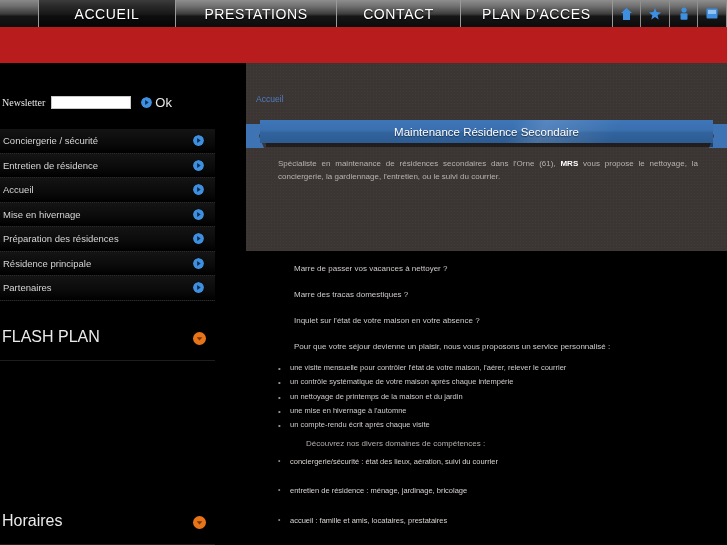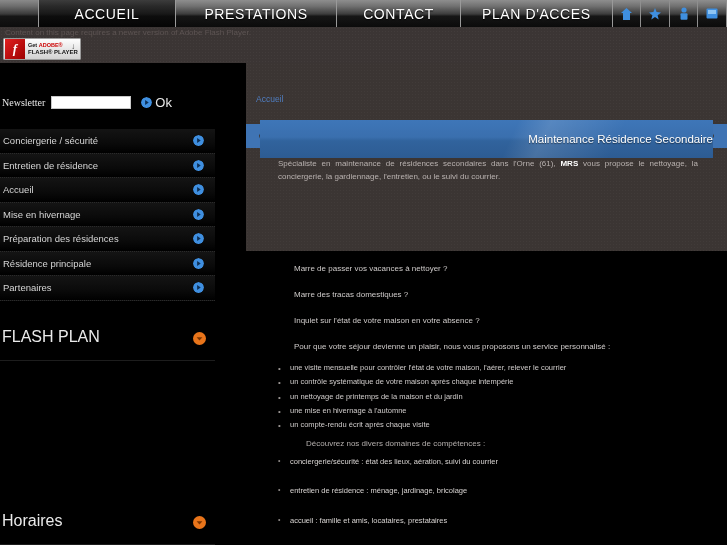--- a/index.html
+++ b/index.html
@@ -114,23 +114,23 @@
     background:#3b3533;
     background-image: radial-gradient(rgba(255,255,255,.03) 1px, transparent 1px);
     background-size: 3px 3px;
   }
   #breadcrumb {
     position:absolute; left:10px; top:31px;
     font-size:8.5px; color:#4f7dc0; cursor:pointer;
   }
   #ribbon-wrap { position:absolute; left:0; top:57px; width:481px; height:28px; }
   #ribbon-bar {
-    position:absolute; left:14px; top:0; width:453px; height:38px;
+    position:absolute; left:14px; top:0; width:453px; height:23px;
     background: linear-gradient(to bottom, #3e76b8 0%, #3a6fae 45%, #31639d 55%, #2d5c93 100%);
-    display:flex; align-items:center; justify-content:flex-end;
+    display:flex; align-items:center; justify-content:center;
   }
   #ribbon-bar::after {
     content:""; position:absolute; left:0; top:0; width:100%; height:100%;
     background: linear-gradient(115deg, rgba(255,255,255,0) 55%, rgba(255,255,255,.13) 62%, rgba(255,255,255,0) 78%);
     pointer-events:none;
   }
   #ribbon-title {
     position:relative; z-index:2;
     font-size:11.5px; color:#fff; text-shadow:0 1px 1px rgba(0,0,0,.5);
   }
@@ -220,33 +220,20 @@
       </svg>
     </div>
     <div class="naviconcell">
       <svg width="12" height="11" viewBox="0 0 12 11">
         <rect x="0.5" y="0.5" width="11" height="10" rx="1" fill="#3f8fe0"></rect>
         <rect x="2" y="2" width="8" height="4" fill="#8ec4f2"></rect>
       </svg>
     </div>
   </div>
 
-  <div id="flashnotice">
-    <div id="flashtext">Content on this page requires a newer version of Adobe Flash Player.</div>
-    <div id="flashbadge">
-      <div id="flashlogo">f</div>
-      <div id="flashlabel">
-        <div class="l1">
-          <span>Get </span><b>ADOBE®</b>
-        </div>
-        <div class="l2">FLASH® PLAYER</div>
-      </div>
-      <div id="flasharrow">↓</div>
-    </div>
-  </div>
 
   <div id="body">
 
     <div id="sidebar">
 
       <div id="newsletter-row">
         <span id="newsletter-label">Newsletter</span>
         <input id="newsletter-input" type="text" placeholder="" style="">
         <div id="ok-btn">
           <svg class="circ-btn" viewBox="0 0 12 12">

